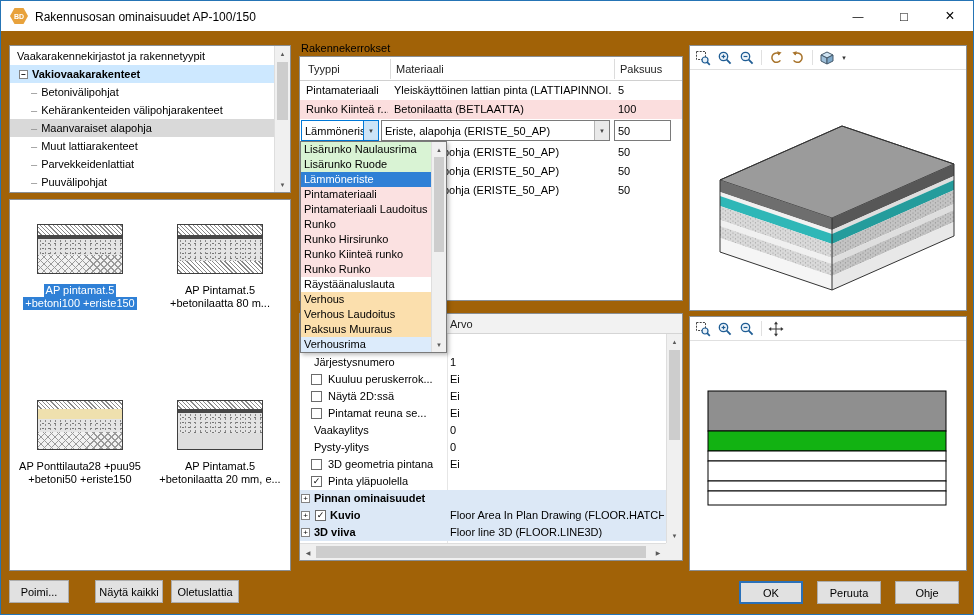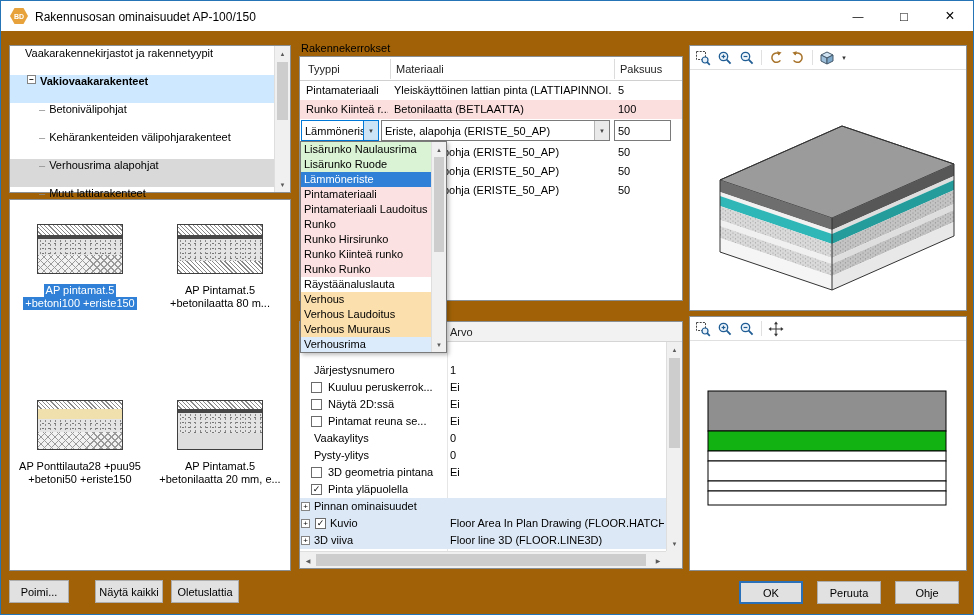--- a/index.html
+++ b/index.html
@@ -16,21 +16,21 @@
   .win-min{right:92px;font-size:11px}.win-max{right:46px;font-size:13px}.win-close{right:0;font-size:16px}
   
   .panel{position:absolute;background:#fff;border:1px solid #8a8f94}
   .vsb{position:absolute;right:0;top:0;bottom:0;width:16px;background:#f0f0f0;border-left:1px solid #dedede}
   .sb-arrow{position:absolute;left:0;right:0;height:15px;display:flex;align-items:center;justify-content:center;font-size:6px;color:#5a5a5a}
   .sb-arrow.top{top:0}.sb-arrow.bottom{bottom:0}
   .sb-thumb{position:absolute;left:2px;right:2px;background:#cdcdcd}
   
   .tree-box{left:8px;top:44px;width:282px;height:148px}
   .tree-rows{position:absolute;left:0;top:1px;right:16px;overflow:hidden}
-  .tree-row{height:28px;display:flex;padding:0 15px;white-space:nowrap;overflow:hidden}
+  .tree-row{height:18px;display:flex;align-items:center;padding:0 7px;white-space:nowrap;overflow:hidden}
   .tree-row.group{background:var(--tree_selected);font-weight:bold}
   .tree-row.gray{background:var(--tree_inactive)}
   .expander{flex:none;width:9px;height:9px;border:1px solid #848484;background:#fff;font-size:8px;line-height:7px;text-align:center;margin:0 4px 0 2px}
   .tdash{color:#8d8d8d;margin:0 4px 0 14px}
   
   .thumb-box{left:8px;top:198px;width:282px;height:372px}
   .thumb-cell{position:absolute;width:132px;height:176px}
   .thumb-img{position:absolute;left:23px;top:10px;width:86px;height:50px;border:1px solid #3f3f3f;display:flex;flex-direction:column;overflow:hidden}
   .tl{width:100%}
   .hx-diag{background:repeating-linear-gradient(45deg,#fff 0 2px,#8a8a8a 2px 3px)}
@@ -66,27 +66,27 @@
   .dropdown{position:absolute;left:299px;top:140px;width:147px;height:212px;background:#fff;border:1px solid #7a7a7a;z-index:60;box-shadow:2px 2px 4px rgba(0,0,0,.25)}
   .dd-items{position:absolute;left:0;top:0;right:15px;bottom:0;overflow:hidden}
   .dd-item{height:15px;line-height:15px;padding-left:3px;white-space:nowrap;overflow:hidden}
   .dd-item.g{background:var(--dd_green)}
   .dd-item.p{background:var(--dd_pink)}
   .dd-item.t{background:var(--dd_tan)}
   .dd-item.b{background:var(--dd_lightblue)}
   .dd-item.sel{background:var(--selection);color:#fff}
   .dd-sb{width:15px}
   
-  .prop-box{left:298px;top:320px;width:384px;height:248px}
+  .prop-box{left:298px;top:312px;width:384px;height:248px}
   .pg-header{position:absolute;left:0;top:0;right:0;height:20px;background:#f2f2f2;border-bottom:1px solid #d5d5d5;line-height:20px}
   .pg-header span{position:absolute;left:150px;white-space:nowrap;color:#222}
   .pg-divider{position:absolute;left:147px;top:20px;bottom:17px;width:1px;background:#e6e6e6}
   .pg-row{position:absolute;left:0;right:16px;height:17px;line-height:17px}
   .pg-row.cat{background:var(--prop_blue)}
-  .pg-row.cat .pg-label{font-weight:normal}
+  .pg-row.cat .pg-label{font-weight:bold}
   .pg-label{position:absolute;left:14px;width:132px;white-space:nowrap;overflow:hidden}
   .pg-label.cbl{left:28px;width:118px}
   .pg-label.xbl{left:14px}
   .pg-label.xcbl{left:30px}
   .pg-value{position:absolute;left:150px;right:2px;white-space:nowrap;overflow:hidden}
   .pg-cb{position:absolute;left:11px;top:3px;width:11px;height:11px;border:1px solid #6b6b6b;background:#fff;font-size:9px;line-height:9px;text-align:center}
   .pg-cb.x2{left:15px}
   .pg-exp{position:absolute;left:1px;top:4px;width:9px;height:9px;border:1px solid #848484;background:#fff;font-size:8px;line-height:7px;text-align:center}
   .pg-vsb{position:absolute;right:0;top:20px;height:209px;width:16px;background:#f0f0f0;border-left:1px solid #dedede}
   .pg-hsb{position:absolute;left:0;right:16px;bottom:0;height:17px;background:#f0f0f0;border-top:1px solid #dedede}
@@ -127,21 +127,21 @@
       <div class="tree-row">
           <span class="tdash">–</span>
           <span>Betonivälipohjat</span>
         </div>
       <div class="tree-row">
           <span class="tdash">–</span>
           <span>Kehärankenteiden välipohjarakenteet</span>
         </div>
       <div class="tree-row gray">
           <span class="tdash">–</span>
-          <span>Verhousrima alapohjat</span>
+          <span>Maanvaraiset alapohja</span>
         </div>
       <div class="tree-row">
           <span class="tdash">–</span>
           <span>Muut lattiarakenteet</span>
         </div>
       <div class="tree-row">
           <span class="tdash">–</span>
           <span>Parvekkeidenlattiat</span>
         </div>
       <div class="tree-row">
@@ -349,21 +349,21 @@
       <div class="dd-item sel">Lämmöneriste</div>
       <div class="dd-item p">Pintamateriaali</div>
       <div class="dd-item p">Pintamateriaali Laudoitus</div>
       <div class="dd-item p">Runko</div>
       <div class="dd-item p">Runko Hirsirunko</div>
       <div class="dd-item p">Runko Kiinteä runko</div>
       <div class="dd-item p">Runko Runko</div>
       <div class="dd-item">Räystäänaluslauta</div>
       <div class="dd-item t">Verhous</div>
       <div class="dd-item t">Verhous Laudoitus</div>
-      <div class="dd-item t">Verhous Muuraus</div>
+      <div class="dd-item t">Paksuus Muuraus</div>
       <div class="dd-item b">Verhousrima</div>
     </div>
     <div class="vsb dd-sb">
       <div class="sb-arrow top">▲</div>
       <div class="sb-thumb" style="top:15px;height:95px"></div>
       <div class="sb-arrow bottom">▼</div>
     </div>
   </div>
 
   <div class="panel" style="left:688px;top:44px;width:278px;height:266px">

